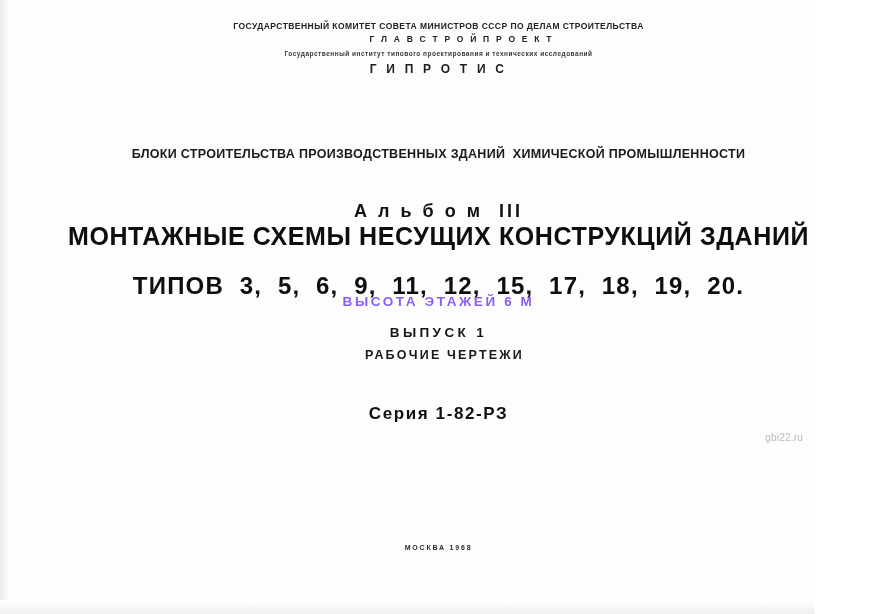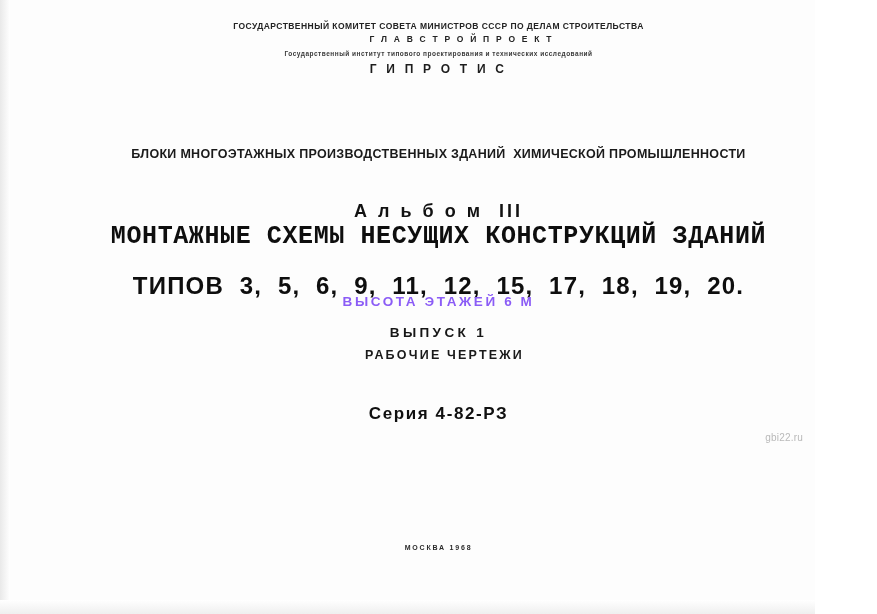--- a/index.html
+++ b/index.html
@@ -93,21 +93,21 @@
     top: 183px;
     font-family: "Liberation Sans", sans-serif;
     font-weight: bold;
     font-size: 18px;
     letter-spacing: 3px;
     color: #121212;
     margin-top: 18px;
   }
   .line-main1 {
     top: 222px;
-    font-family: Liberation Mono, monospace;
+    font-family: Liberation Sans, sans-serif;
     font-weight: bold;
     font-size: 25px;
     letter-spacing: 0.6px;
     color: #0e0e0e;
   }
   .line-main2 {
     top: 272px;
     font-family: "Liberation Sans", sans-serif;
     font-weight: bold;
     font-size: 24px;
@@ -177,25 +177,25 @@
 <div id="page">
   <div class="scan"></div>
   <div class="edge-left"></div>
   <div class="edge-bottom"></div>
 
   <div class="center hdr1">ГОСУДАРСТВЕННЫЙ КОМИТЕТ СОВЕТА МИНИСТРОВ СССР ПО ДЕЛАМ СТРОИТЕЛЬСТВА</div>
   <div class="center hdr2">Г Л А В С Т Р О Й П Р О Е К Т</div>
   <div class="center hdr3">Государственный институт типового проектирования и технических исследований</div>
   <div class="center hdr4">Г И П Р О Т И С</div>
 
-  <div class="center line-series">БЛОКИ МНОГОЭТАЖНЫХ ПРОИЗВОДСТВЕННЫХ ЗДАНИЙ  ХИМИЧЕСКОЙ ПРОМЫШЛЕННОСТИ</div>
+  <div class="center line-series">БЛОКИ СТРОИТЕЛЬСТВА ПРОИЗВОДСТВЕННЫХ ЗДАНИЙ  ХИМИЧЕСКОЙ ПРОМЫШЛЕННОСТИ</div>
   <div class="center line-album">А л ь б о м  III</div>
   <div class="center line-main1">МОНТАЖНЫЕ СХЕМЫ НЕСУЩИХ КОНСТРУКЦИЙ ЗДАНИЙ</div>
   <div class="center line-main2">ТИПОВ  3,  5,  6,  9,  11,  12,  15,  17,  18,  19,  20.</div>
   <div class="center line-height">ВЫСОТА ЭТАЖЕЙ 6 М</div>
   <div class="center line-issue">ВЫПУСК 1</div>
   <div class="center line-drawings">РАБОЧИЕ ЧЕРТЕЖИ</div>
-  <div class="center line-seriesno">Серия 4-82-РЗ</div>
+  <div class="center line-seriesno">Серия 1-82-РЗ</div>
 
   <div class="center line-city">МОСКВА 1968</div>
 
   <div class="watermark">gbi22.ru</div>
 </div>
 
 </body></html>

